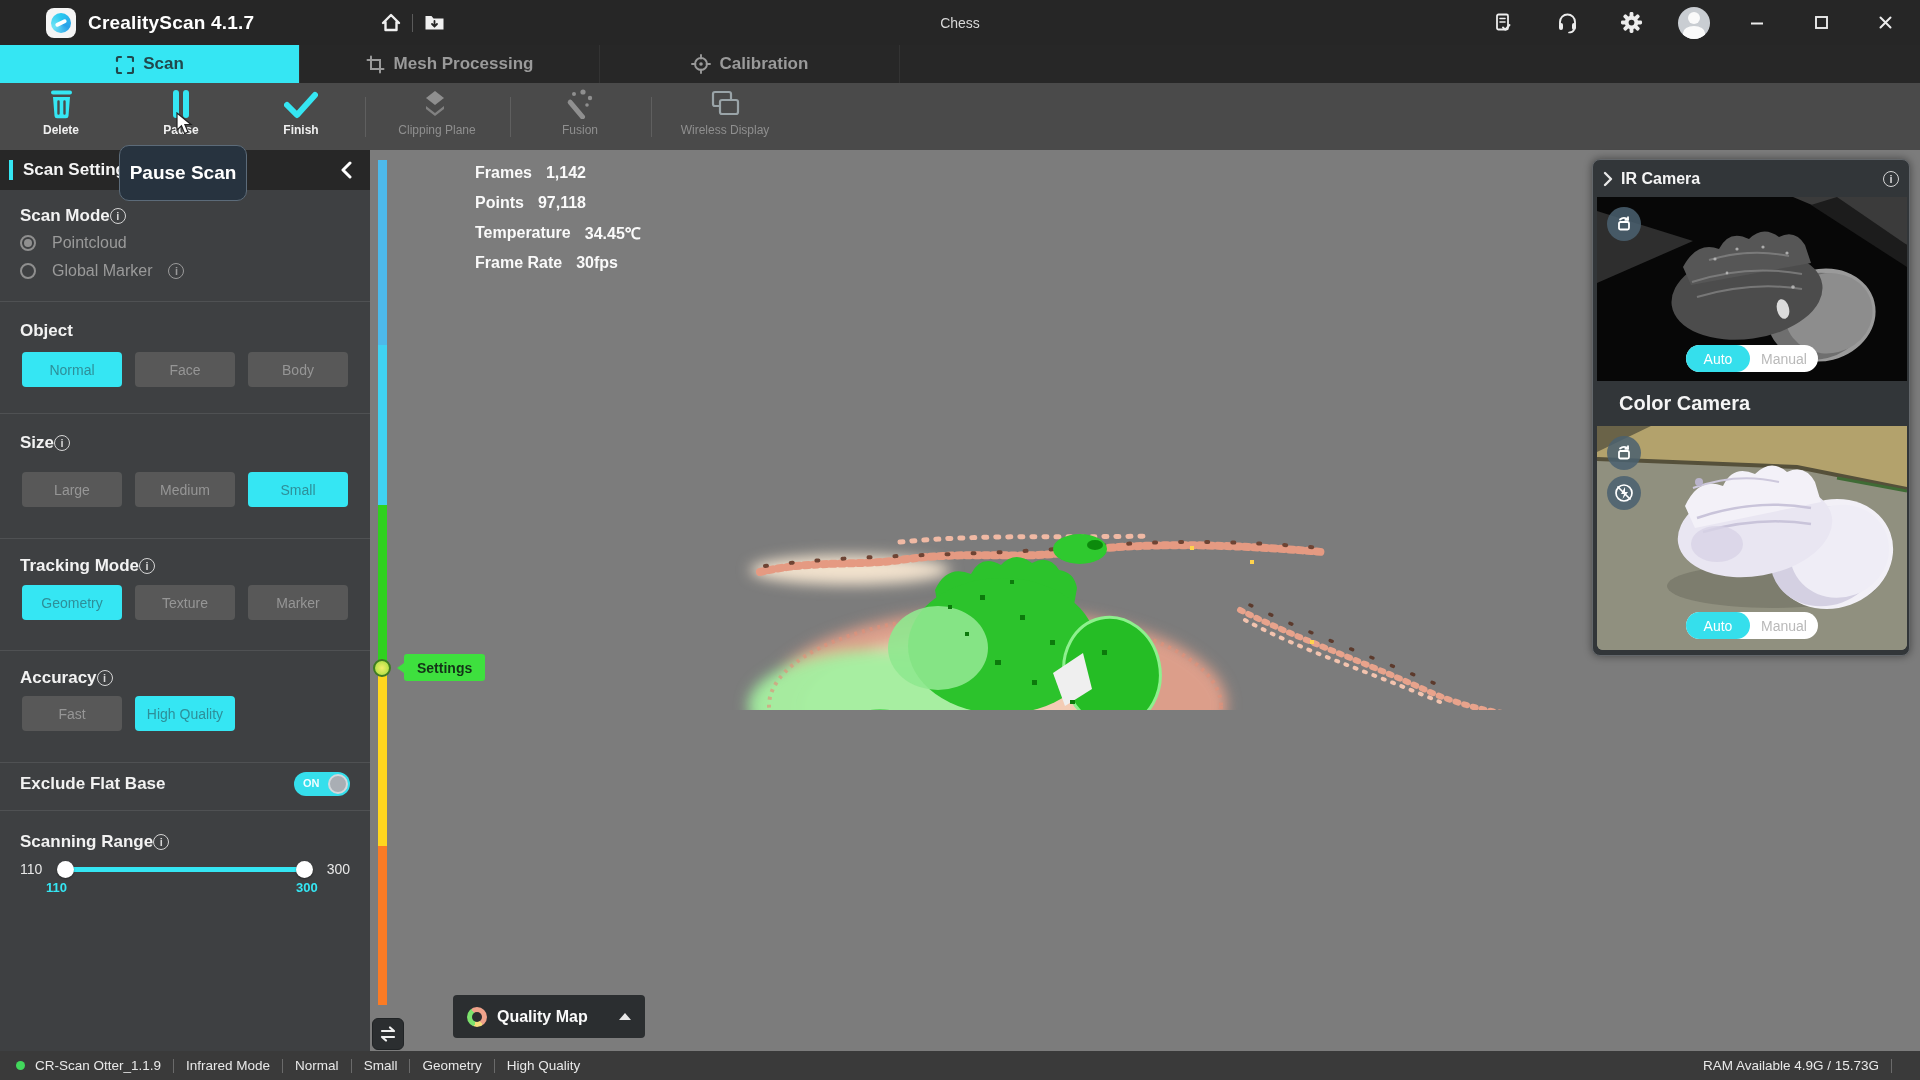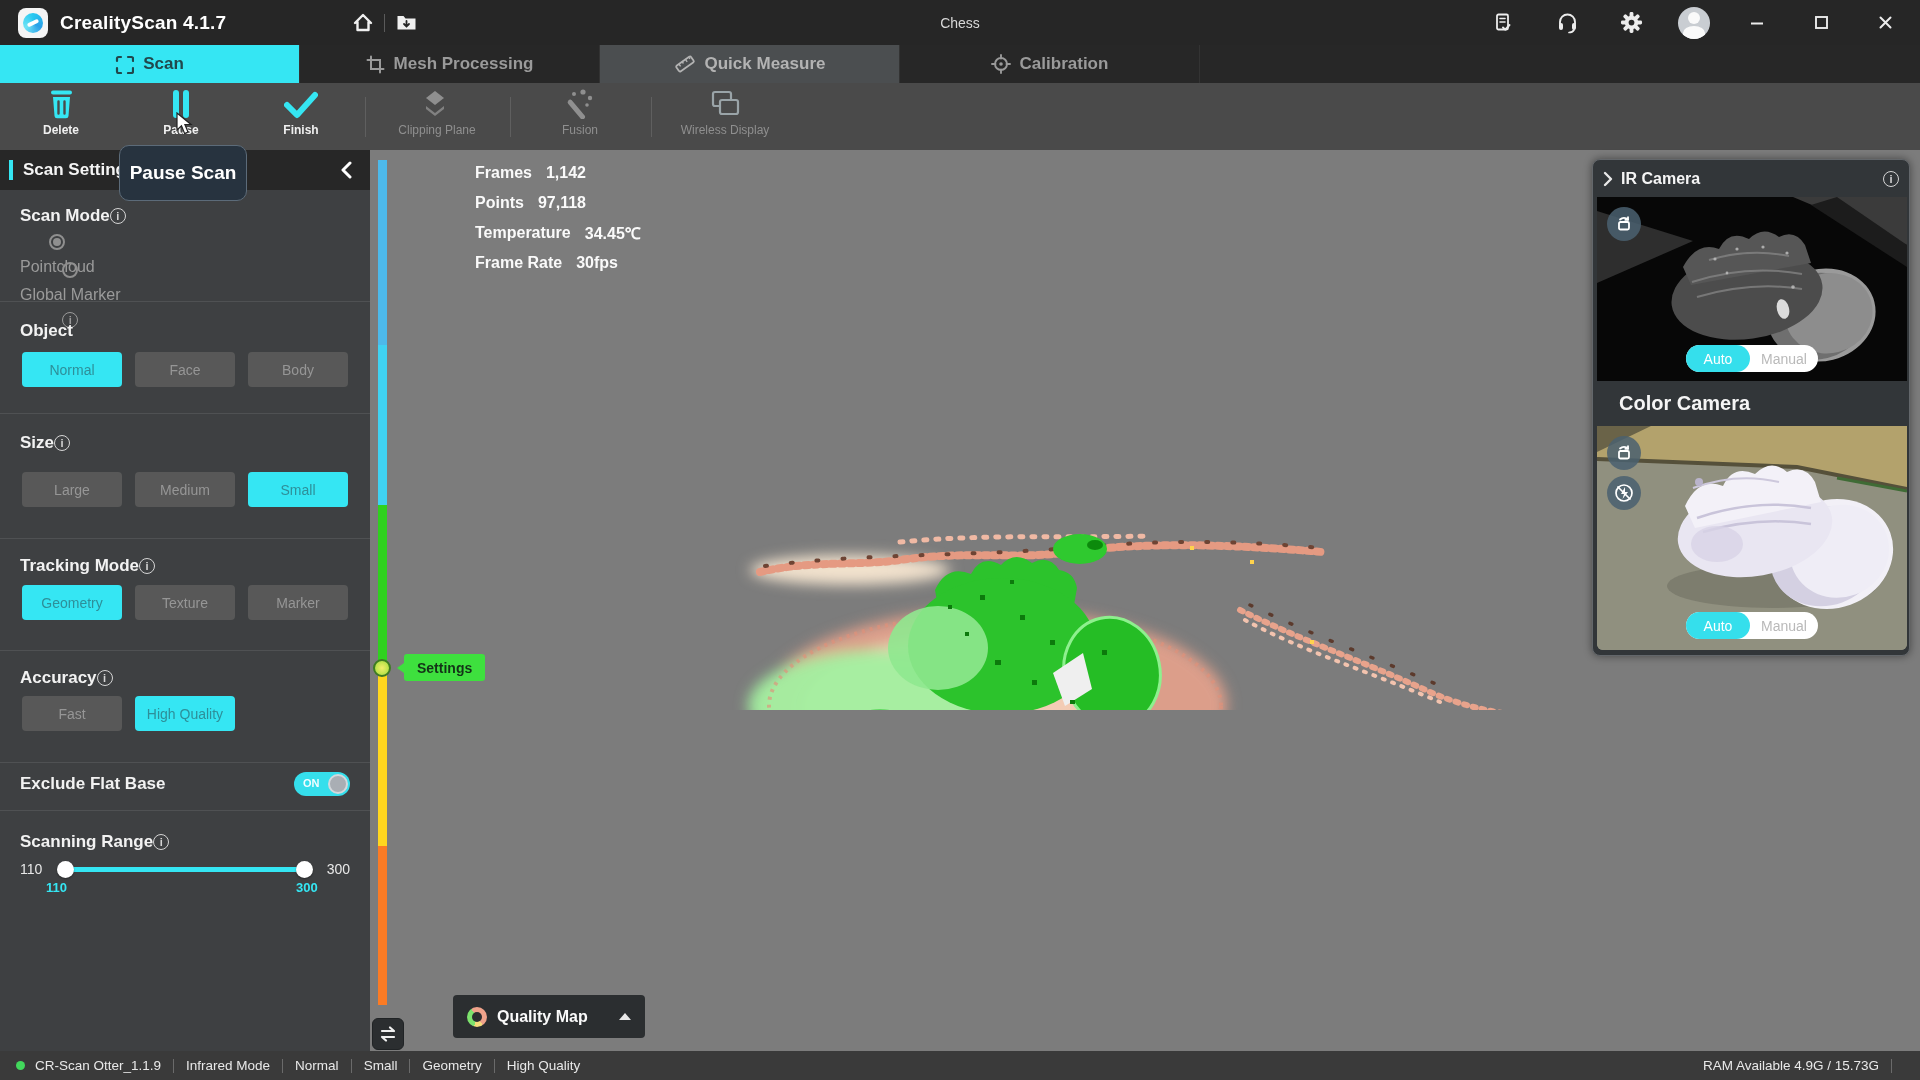--- a/index.html
+++ b/index.html
@@ -1,21 +1,21 @@
 <!DOCTYPE html>
 <html><head>
 <meta charset="utf-8">
 <style>
   * { box-sizing: border-box; margin: 0; padding: 0; }
   html,body { width:1920px; height:1080px; overflow:hidden; }
   body { font-family:"Liberation Sans", sans-serif; background:#3e4042; position:relative; color:#eee; }
   .abs { position:absolute; }
 
   
-  .titlebar { position:absolute; left:0; top:0; width:1920px; height:45px; background:#262626; display:flex; align-items:center; }
+  .titlebar { position:absolute; left:0; top:0; width:1920px; height:45px; background:#262626; display:flex; align-items:center;padding-left:28px; }
   .logo { width:30px; height:30px; border-radius:8px; background:#f5f5f5; margin-left:18px; display:flex; align-items:center; justify-content:center; }
   .logo-swirl { width:20px; height:20px; border-radius:50%; background:conic-gradient(#27c8f0,#2aa0e8,#6fe3f5,#27c8f0); position:relative; }
   .logo-swirl::after { content:""; position:absolute; left:4px; top:8px; width:12px; height:4px; background:#fff; border-radius:3px; transform:rotate(-25deg); }
   .app-title { color:#fff; font-size:19px; font-weight:bold; margin-left:12px; letter-spacing:.2px; }
   .tb-icon { display:flex; align-items:center; justify-content:center; width:34px; height:34px; }
   .tb-div { width:1px; height:18px; background:#5a5a5a; margin:0 4px; }
   .project-name { position:absolute; left:0; right:0; text-align:center; color:#d8d8d8; font-size:14px; pointer-events:none; }
   .tb-right { position:absolute; right:0; top:0; height:45px; display:flex; align-items:center; gap:30px; padding-right:18px; }
   .avatar { width:32px; height:32px; border-radius:50%; background:#c9cdd2; position:relative; overflow:hidden; }
   .avatar::before { content:""; position:absolute; left:10px; top:5px; width:12px; height:12px; border-radius:50%; background:#fafafa; }
@@ -39,21 +39,21 @@
   
   .sidebar { position:absolute; left:0; top:150px; width:370px; bottom:29px; background:#3e4042; }
   .sb-header { position:absolute; left:0; top:0; width:370px; height:40px; background:#272727; display:flex; align-items:center; }
   .sb-accent { width:4px; height:20px; background:#35e6f3; margin-left:9px; }
   .sb-title { color:#f5f5f5; font-size:17px; font-weight:bold; margin-left:10px; }
   .sb-collapse { position:absolute; right:12px; top:8px; width:24px; height:24px; display:flex; align-items:center; justify-content:center; }
   .sec-label { color:#f2f2f2; font-size:17px; font-weight:bold; display:flex; align-items:center; }
   .info { width:16px; height:16px; border:1.5px solid #d5d5d5; border-radius:50%; display:inline-flex; align-items:center; justify-content:center; color:#d5d5d5; font-size:11px; font-weight:bold; }
   .info::before { content:"i"; }
   .info.dim { border-color:#9a9a9a; color:#9a9a9a; }
-  .radio-row { position:absolute; left:20px; display:flex; align-items:center; gap:8px; color:#9a9a9a; font-size:16px;flex-direction:column; }
+  .radio-row { position:absolute; left:20px; display:flex; align-items:center; gap:16px; color:#9a9a9a; font-size:16px; }
   .radio { width:16px; height:16px; border:2px solid #8f8f8f; border-radius:50%; position:relative; }
   .radio.sel::after { content:""; position:absolute; left:2px; top:2px; width:8px; height:8px; border-radius:50%; background:#8f8f8f; }
   .divider { position:absolute; left:0; width:370px; height:1px; background:#4f5153; }
   .seg-row { position:absolute; left:22px; display:flex; gap:13px; }
   .seg { width:100px; height:35px; border-radius:4px; background:#585858; color:#969696; font-size:14px; display:flex; align-items:center; justify-content:center; }
   .seg.active { background:#35e6f3; color:#2e8f99; }
   .toggle { width:56px; height:24px; border-radius:12px; background:#35dfec; position:relative; }
   .toggle .on-lbl { position:absolute; left:9px; top:5px; font-size:11px; font-weight:bold; color:#f2fdff; }
   .toggle .knob { position:absolute; right:2px; top:2px; width:20px; height:20px; border-radius:50%; background:#a9aeb4; border:2px solid #d4d8dc; }
   .slider-row { position:absolute; left:20px; width:330px; height:22px; display:flex; align-items:center; }
@@ -174,29 +174,20 @@
     <svg width="19" height="19" viewBox="0 0 19 19">
         <path d="M2 6 V3.5 a1.5 1.5 0 0 1 1.5 -1.5 H6 M13 2 h3.5 A1.5 1.5 0 0 1 18 3.5 V6 M18 13 v3.5 a1.5 1.5 0 0 1 -1.5 1.5 H13 M6 18 H3.5 A1.5 1.5 0 0 1 2 16.5 V13" fill="none" stroke="currentColor" stroke-width="2.2" stroke-linecap="round"></path>
       </svg>
     <span>Scan</span>
   </div>
   <div class="tab">
     <svg width="19" height="19" viewBox="0 0 19 19">
         <path d="M5 1.5 V14 h12.5 M1.5 5 H14 V17.5" fill="none" stroke="currentColor" stroke-width="2" stroke-linecap="round"></path>
       </svg>
     <span>Mesh Processing</span>
-  </div>
-  <div class="tab hover">
-    <svg width="22" height="22" viewBox="0 0 22 22">
-        <g transform="rotate(-35 11 11)">
-          <rect x="2" y="7.5" width="18" height="7" rx="1.5" fill="none" stroke="currentColor" stroke-width="1.8"></rect>
-          <path d="M6 7.5 v3 M10 7.5 v2.2 M14 7.5 v3 M18 7.5 v2.2" stroke="currentColor" stroke-width="1.4"></path>
-        </g>
-      </svg>
-    <span>Quick Measure</span>
   </div>
   <div class="tab">
     <svg width="20" height="20" viewBox="0 0 20 20">
         <circle cx="10" cy="10" r="6" fill="none" stroke="currentColor" stroke-width="1.9"></circle>
         <circle cx="10" cy="10" r="1.8" fill="currentColor"></circle>
         <path d="M10 1 v3.5 M10 15.5 V19 M1 10 h3.5 M15.5 10 H19" stroke="currentColor" stroke-width="1.9" stroke-linecap="round"></path>
       </svg>
     <span>Calibration</span>
   </div>
   <div style="flex:1; border:0;"></div>

